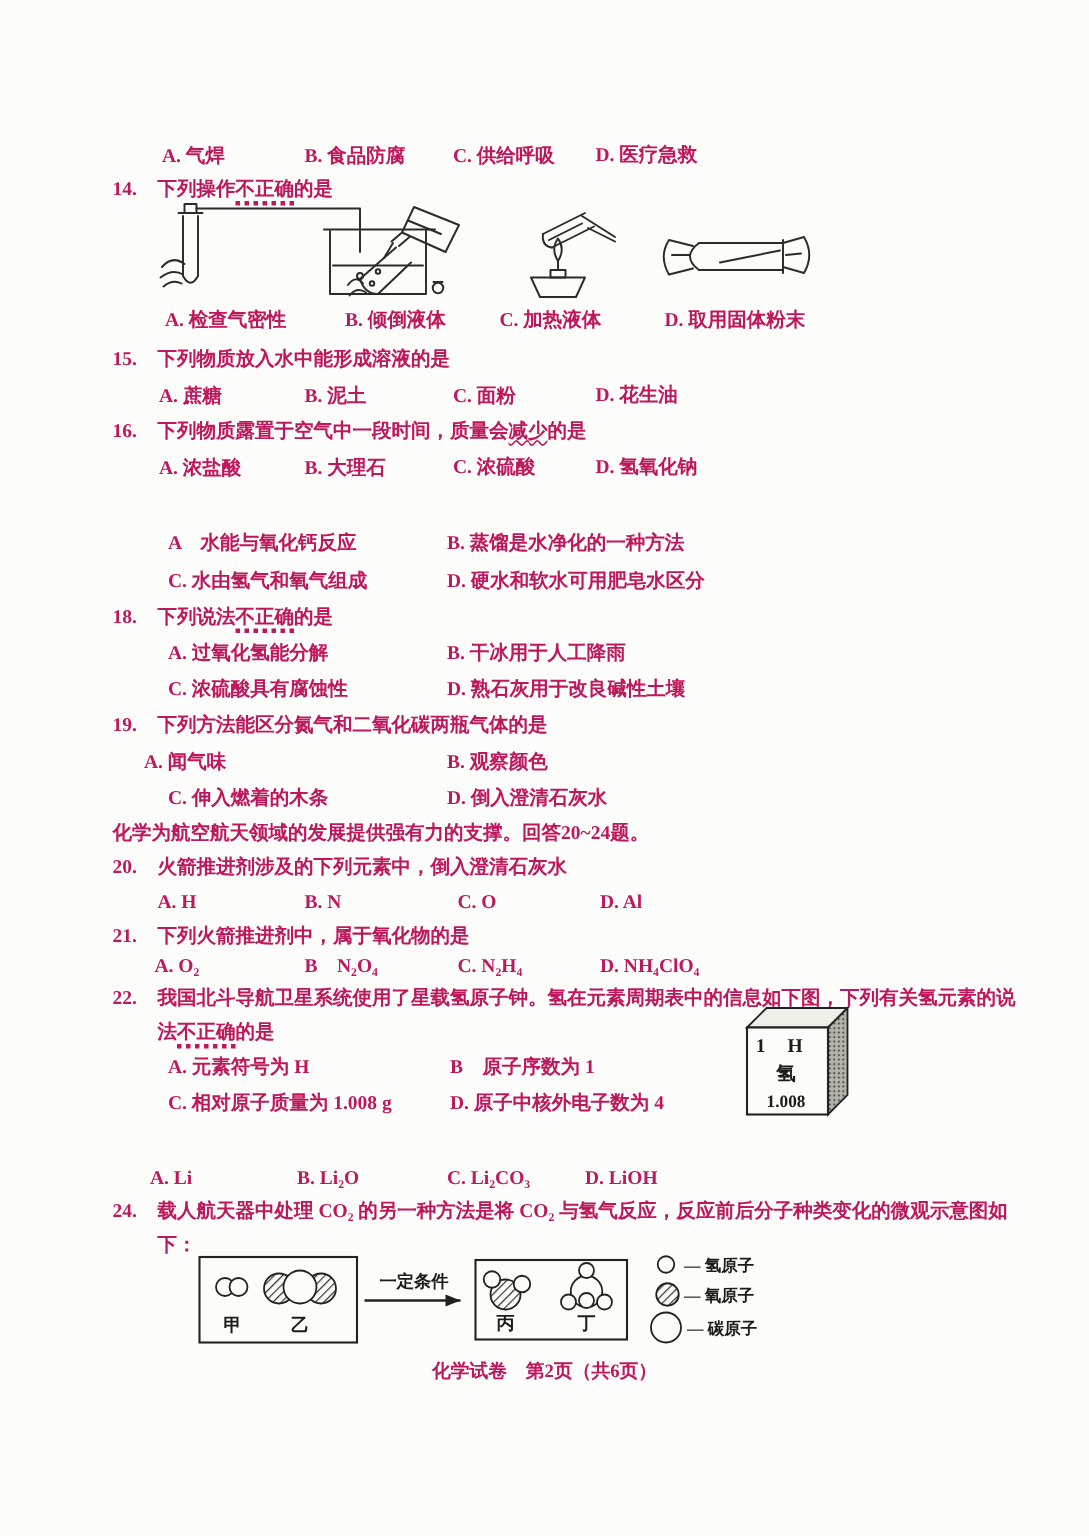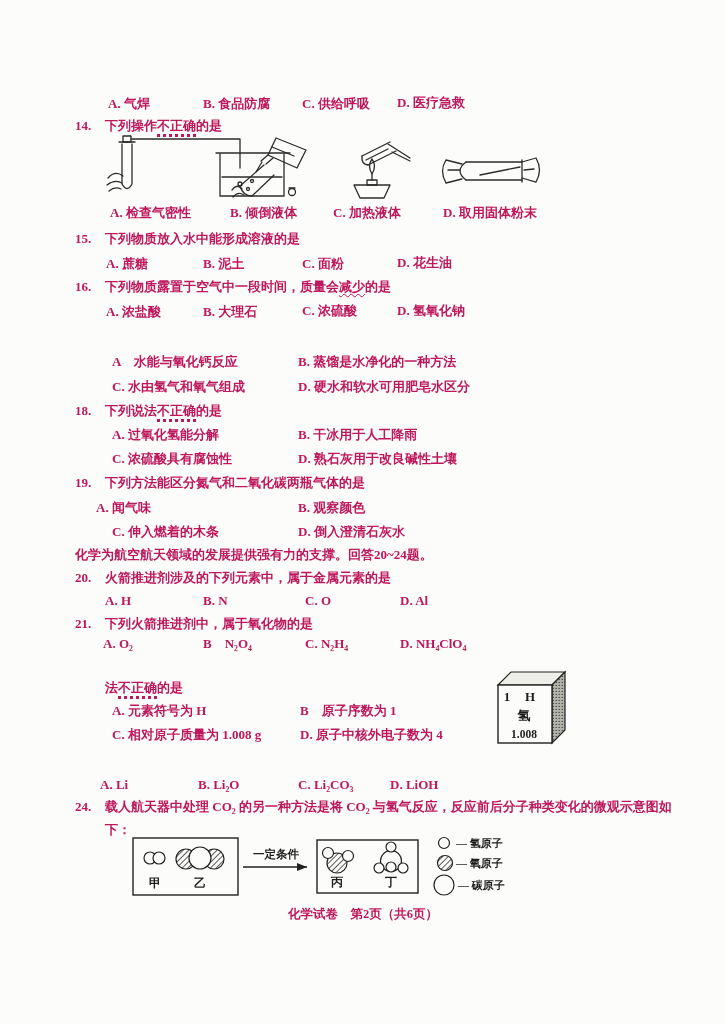--- a/index.html
+++ b/index.html
@@ -117,32 +117,33 @@
   <span class="abs" style="left:298px;top:452px">D. 熟石灰用于改良碱性土壤</span>
 
   <div class="abs" style="left:75px;top:476px"><span class="qn">19.</span><span>下列方法能区分氮气和二氧化碳两瓶气体的是</span></div>
   <span class="abs" style="left:96px;top:501px">A. 闻气味</span>
   <span class="abs" style="left:298px;top:501px">B. 观察颜色</span>
   <span class="abs" style="left:112px;top:525px">C. 伸入燃着的木条</span>
   <span class="abs" style="left:298px;top:525px">D. 倒入澄清石灰水</span>
 
   <div class="abs" style="left:75px;top:548px">化学为航空航天领域的发展提供强有力的支撑。回答20~24题。</div>
 
-  <div class="abs" style="left:75px;top:571px"><span class="qn">20.</span><span>火箭推进剂涉及的下列元素中，属于金属元素的是</span></div>
+  <div class="abs" style="left:75px;top:571px"><span class="qn">20.</span><span>火箭推进剂涉及的下列元素中，倒入澄清石灰水</span></div>
   <span class="abs" style="left:105px;top:594px">A. H</span>
   <span class="abs" style="left:203px;top:594px">B. N</span>
   <span class="abs" style="left:305px;top:594px">C. O</span>
   <span class="abs" style="left:400px;top:594px">D. Al</span>
 
   <div class="abs" style="left:75px;top:617px"><span class="qn">21.</span><span>下列火箭推进剂中，属于氧化物的是</span></div>
   <span class="abs" style="left:103px;top:637px">A. O₂</span>
   <span class="abs" style="left:203px;top:637px">B　N₂O₄</span>
   <span class="abs" style="left:305px;top:637px">C. N₂H₄</span>
   <span class="abs" style="left:400px;top:637px">D. NH₄ClO₄</span>
 
+  <div class="abs" style="left:75px;top:658px"><span class="qn">22.</span><span>我国北斗导航卫星系统使用了星载氢原子钟。氢在元素周期表中的信息如下图，下列有关氢元素的说</span></div>
   <div class="abs" style="left:105px;top:681px"><span>法</span><span class="em-dots">不正确</span><span>的是</span></div>
   <span class="abs" style="left:112px;top:704px">A. 元素符号为 H</span>
   <span class="abs" style="left:300px;top:704px">B　原子序数为 1</span>
   <span class="abs" style="left:112px;top:728px">C. 相对原子质量为 1.008 g</span>
   <span class="abs" style="left:300px;top:728px">D. 原子中核外电子数为 4</span>
 
   <svg class="fig" style="left:492px;top:666px" width="82" height="88" viewBox="0 0 82 88">
     <polygon points="6,19 19,6 73,6 60,19" fill="#efefe9" stroke="#222" stroke-width="1.2"></polygon>
     <polygon points="60,19 73,6 73,64 60,77" fill="url(#stip)" stroke="#222" stroke-width="1.2"></polygon>
     <rect x="6" y="19" width="54" height="58" fill="#fcfcfa" stroke="#222" stroke-width="1.4"></rect>

